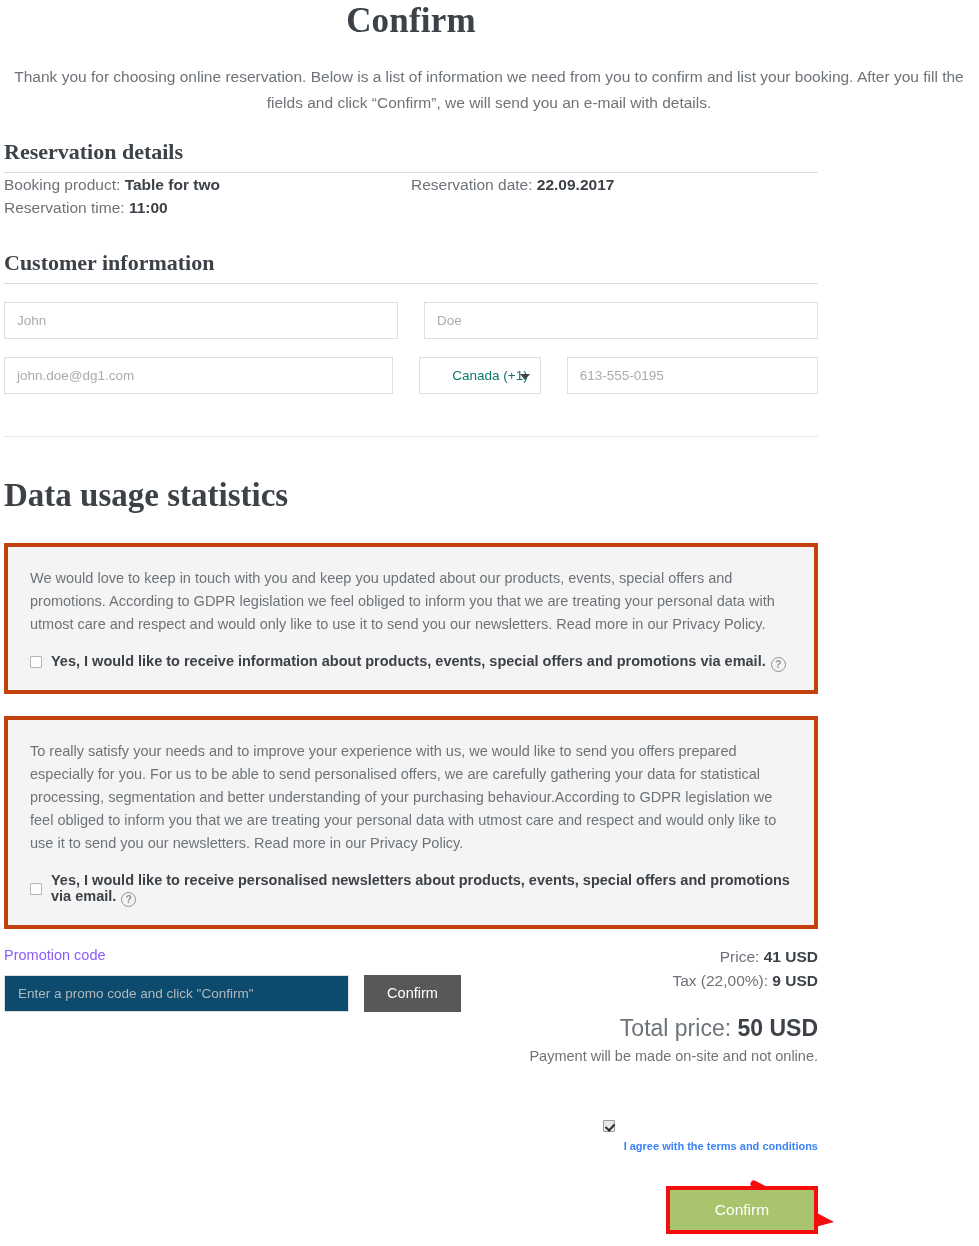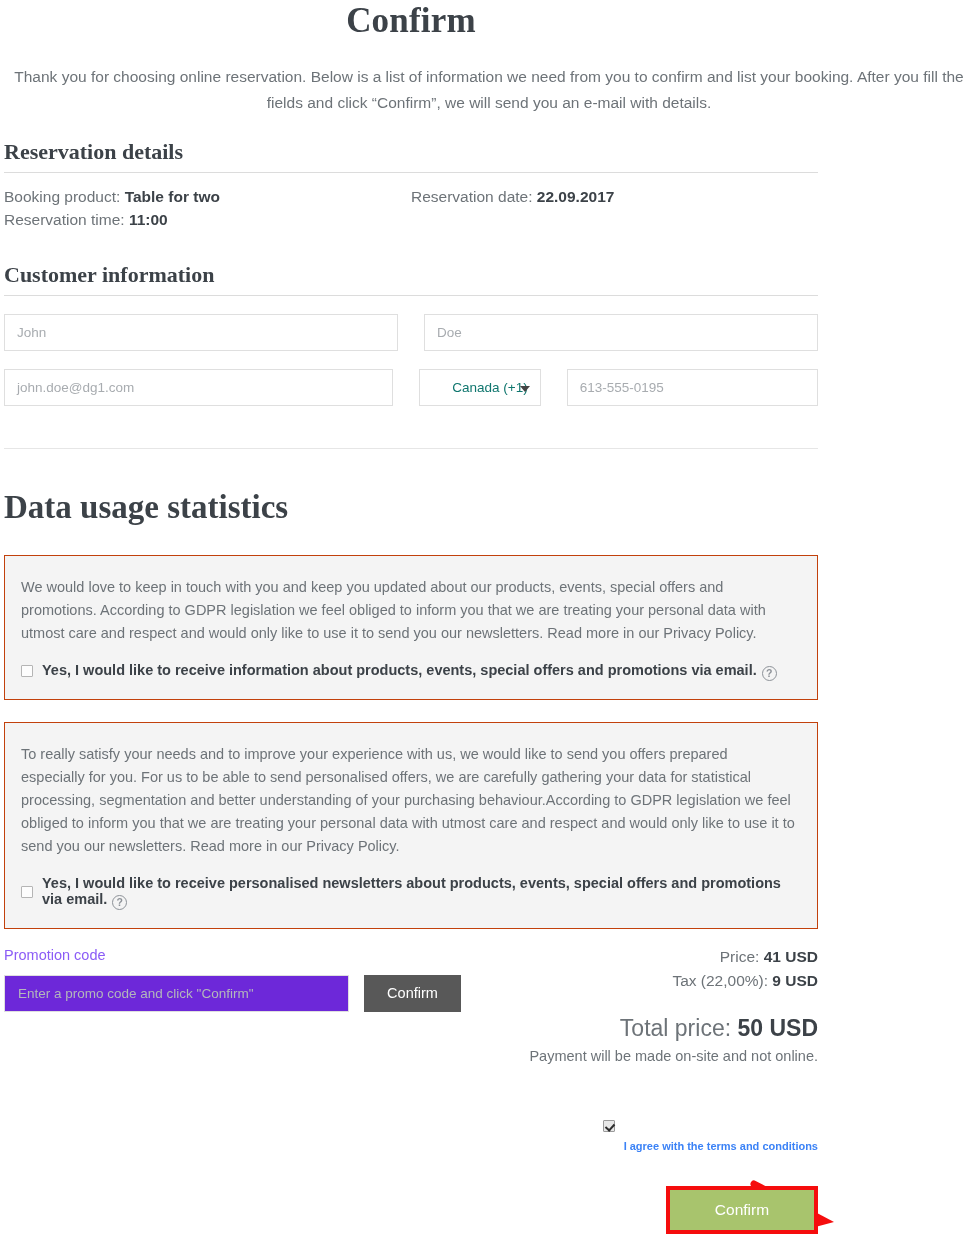--- a/index.html
+++ b/index.html
@@ -98,22 +98,22 @@
   }
   .field.phone { width: 302px; }
 
   .divider-wide {
     border: 0; border-top: 1px solid #e6e6e6;
     margin: 42px 0 0 0;
   }
 
   .gdpr-box {
     background: #f4f4f4;
-    border: 1px solid #c2410c;
-    padding: 20px 22px 18px 16px;
+    border: 4px solid #c2410c;
+    padding: 20px 22px 18px 22px;
   }
   .gdpr-text {
     font-size: 14.5px;
     line-height: 23px;
     color: #6d7378;
     margin: 0;
   }
   .gdpr-check {
     display: flex;
     align-items: center;
@@ -164,21 +164,21 @@
     margin-top: 10px;
   }
   .promo-input {
     width: 345px;
     height: 37px;
     border: 1px solid #dfdfdf;
     padding: 0 13px;
     font-family: "Liberation Sans", sans-serif;
     font-size: 13.5px;
     color: #b3b7bb;
-    background: #6d28d9;
+    background: #0c4a6e;
   }
   .promo-input::placeholder { color: #b3b7bb; }
   .promo-confirm {
     margin-left: 15px;
     width: 97px; height: 37px;
     background: #585858;
     border: 0;
     color: #ffffff;
     font-family: "Liberation Sans", sans-serif;
     font-size: 14.5px;
@@ -262,21 +262,21 @@
 
   <h1 class="page-title">Confirm</h1>
 
   <p class="intro">Thank you for choosing online reservation. Below is a list of information we need from you to confirm and list your booking. After you fill the fields and click “Confirm”, we will send you an e-mail with details.</p>
 
   <div style="margin-top:22px;">
     <h2 class="section">Reservation details</h2>
     <hr class="rule">
   </div>
 
-  <div class="detail-row" style="margin-top:12px;">
+  <div class="detail-row" style="">
     <div class="detail-col">
       <span>Booking product:</span>
       <b>Table for two</b>
     </div>
     <div class="detail-col">
       <span>Reservation date:</span>
       <b>22.09.2017</b>
     </div>
   </div>
 

